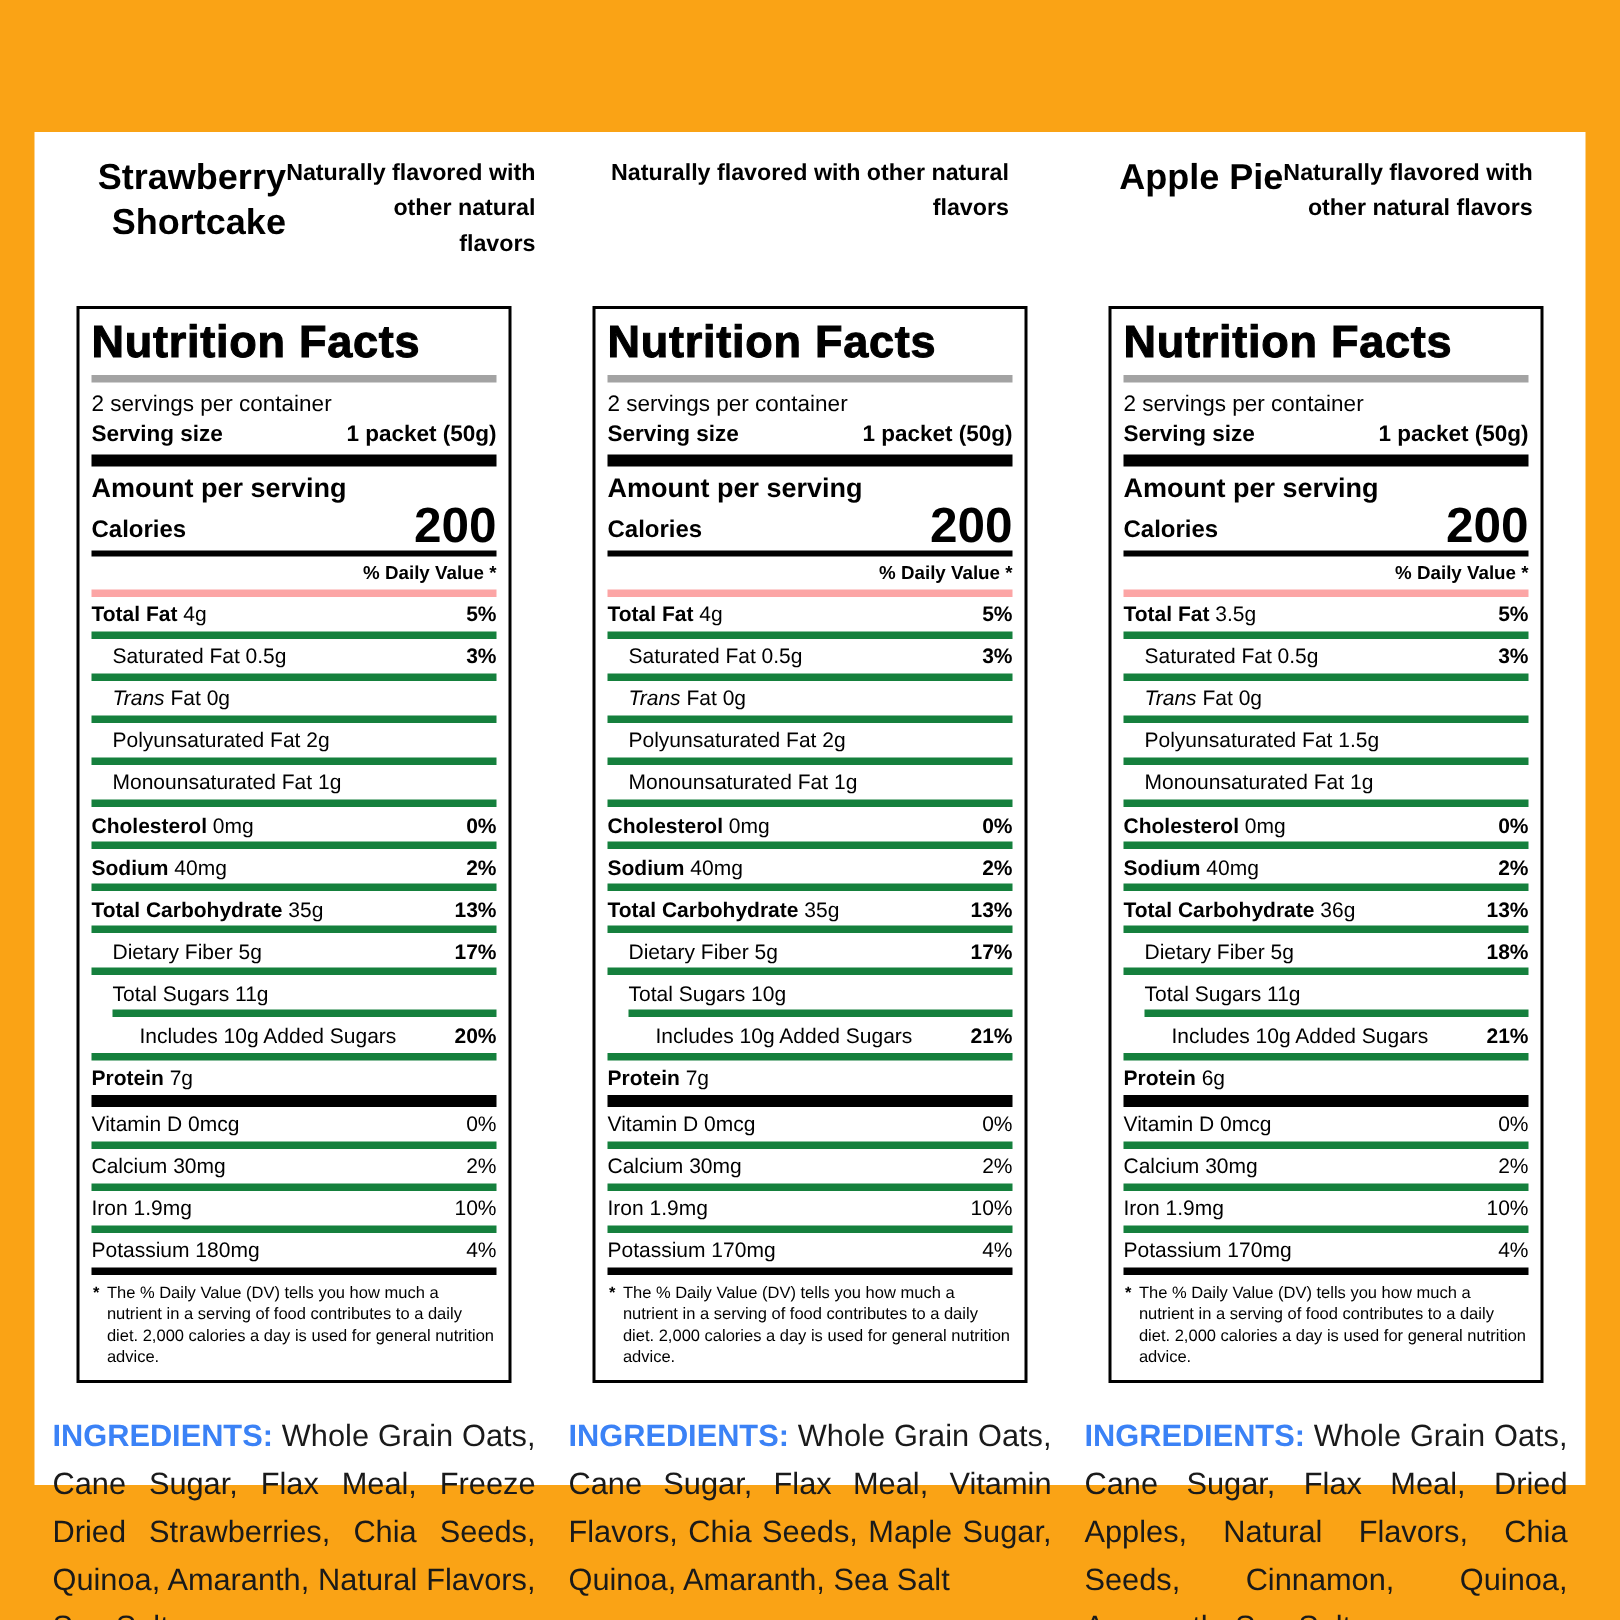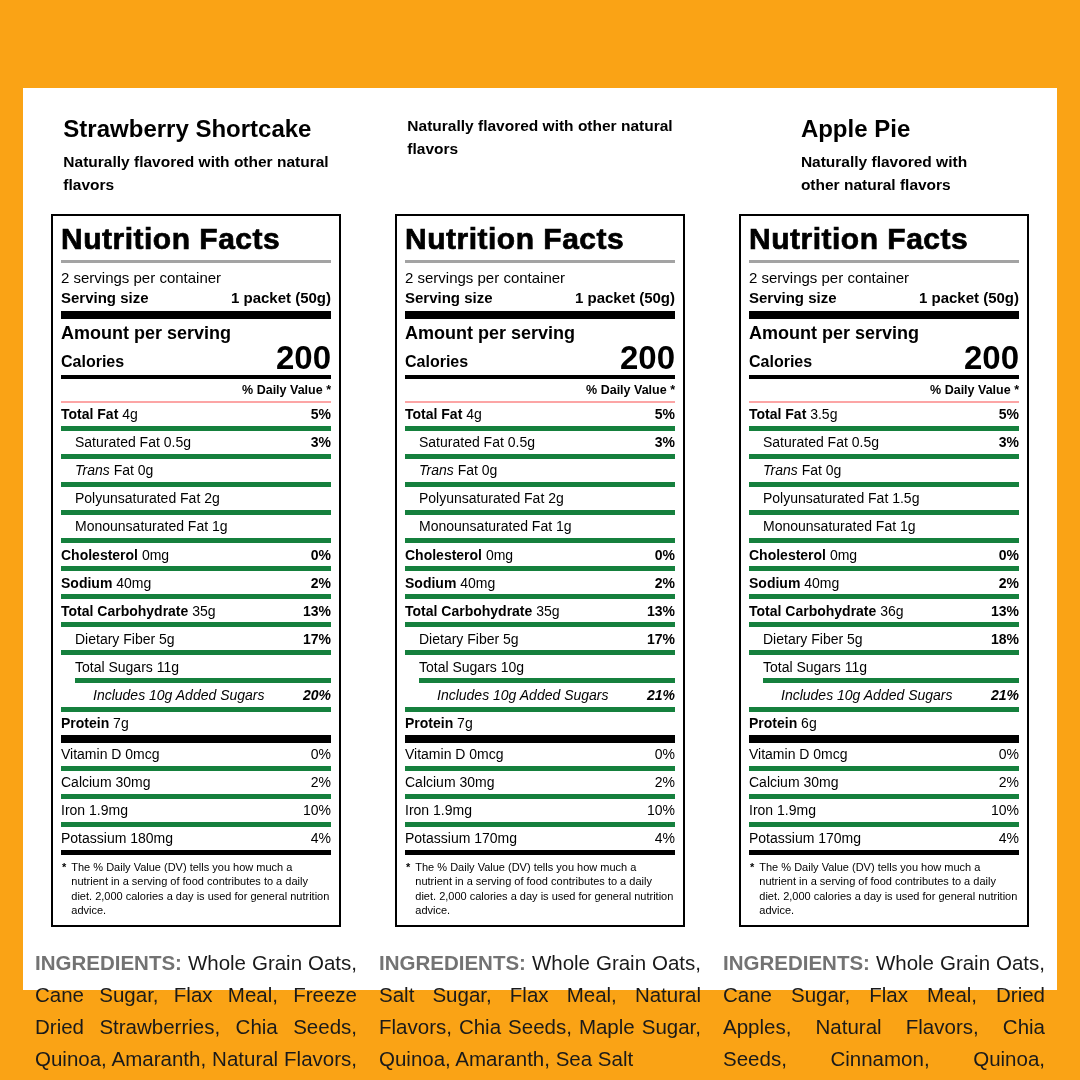--- a/index.html
+++ b/index.html
@@ -7,55 +7,55 @@
     width:1080px;height:1080px;position:relative;overflow:hidden;
     background:#FAA315;
     font-family:"Liberation Sans",sans-serif;color:#000;
   }
   .panel{
     position:absolute;left:23px;top:88px;width:1034px;height:902px;
     background:#FFFFFF;box-sizing:border-box;
     display:flex;justify-content:space-between;padding:0 12px;
   }
   .col{width:322px;display:flex;flex-direction:column;align-items:center;box-sizing:border-box;}
-  .col-header{min-height:100px;padding-top:26px;text-align:left;display:flex;flex-direction:column;justify-content:flex-start;}
+  .col-header{min-height:100px;padding-top:16px;text-align:right;display:flex;flex-direction:row;justify-content:flex-start;}
   .p-title{font-size:24px;font-weight:bold;line-height:1.25;margin:0 0 6px 0;}
   .p-sub{font-size:15.5px;font-weight:bold;line-height:1.5;}
   
   .nf{width:290px;box-sizing:border-box;border:2px solid #000;padding:4px 8px 8px 8px;background:#fff;}
   .nf-heading{
     font-size:30px;font-weight:bold;letter-spacing:0.5px;-webkit-text-stroke:0.7px #000;
-    padding:2px 0 4px 0;border-bottom:3px solid #a3a3a3;white-space:nowrap;
+    padding:2px 0 4px 0;border-bottom:5px solid #a3a3a3;white-space:nowrap;
   }
   .nf-servings{font-size:15px;padding-top:5px;line-height:1.3;}
   .nf-ssrow{display:flex;justify-content:space-between;font-size:15px;font-weight:bold;padding:1px 0 5px 0;}
   .bar8{height:8px;background:#000;}
   .bar5{height:5px;background:#000;}
   .bar4{height:4px;background:#000;margin-top:3px;}
   .nf-aps{font-size:18px;font-weight:bold;padding-top:4px;}
   .nf-cal{display:flex;justify-content:space-between;align-items:flex-end;}
   .nf-cal-label{font-size:16px;font-weight:bold;line-height:1;padding-bottom:2px;}
   .nf-cal-value{font-size:33px;font-weight:bold;line-height:0.85;}
-  .nf-dvh{text-align:right;font-size:12.5px;font-weight:bold;padding:4px 0;border-bottom:2px solid #fca5a5;}
+  .nf-dvh{text-align:right;font-size:12.5px;font-weight:bold;padding:4px 0;border-bottom:5px solid #fca5a5;}
   .nf-row{display:flex;justify-content:space-between;font-size:14px;padding:3.5px 0;border-top:5px solid #15803d;line-height:1.15;}
   .rows .nf-row:first-child{border-top:none;}
   .vits .nf-row:first-child{border-top:none;}
   .nf-row .nm{white-space:nowrap;}
   .nf-row .dv{white-space:nowrap;}
   .vits .dv{font-weight:normal;}
   .nf-row.ind1{padding-left:14px;}
-  .nf-row.ind2{margin-left:14px;padding-left:18px;font-style:italic;}
+  .nf-row.ind2{margin-left:14px;padding-left:18px;}
   .nf-foot{display:flex;font-size:11px;line-height:1.3;padding-top:5px;}
   .nf-foot .ast{font-weight:bold;padding:0 5px 0 1px;}
   
   .ingredients{
     margin-top:20px;width:100%;font-size:20.5px;line-height:1.55;
     text-align:justify;color:#1a1a1a;
   }
-  .ingredients b{color:#737373;}
+  .ingredients b{color:#3b82f6;}
 </style>
 </head>
 <body>
 
 <div class="panel">
 
   <div class="col">
     <div class="col-header">
       <div class="p-title">Strawberry Shortcake</div>
       <div class="p-sub">
@@ -249,21 +249,21 @@
             <b class="dv">4%</b>
           </div>
         </div>
       <div class="bar5"></div>
       <div class="nf-foot">
         <span class="ast">*</span>
         <span>The % Daily Value (DV) tells you how much a nutrient in a serving of food contributes to a daily diet. 2,000 calories a day is used for general nutrition advice.</span>
       </div>
     </div>
     <div class="ingredients">
-      <b>INGREDIENTS:</b><span> Whole Grain Oats, Salt Sugar, Flax Meal, Natural Flavors, Chia Seeds, Maple Sugar, Quinoa, Amaranth, Sea Salt</span>
+      <b>INGREDIENTS:</b><span> Whole Grain Oats, Cane Sugar, Flax Meal, Vitamin Flavors, Chia Seeds, Maple Sugar, Quinoa, Amaranth, Sea Salt</span>
     </div>
   </div>
 
   <div class="col">
     <div class="col-header">
       <div class="p-title">Apple Pie</div>
       <div class="p-sub">
         <span>Naturally flavored with</span><br>
         <span>other natural flavors</span>
       </div>

